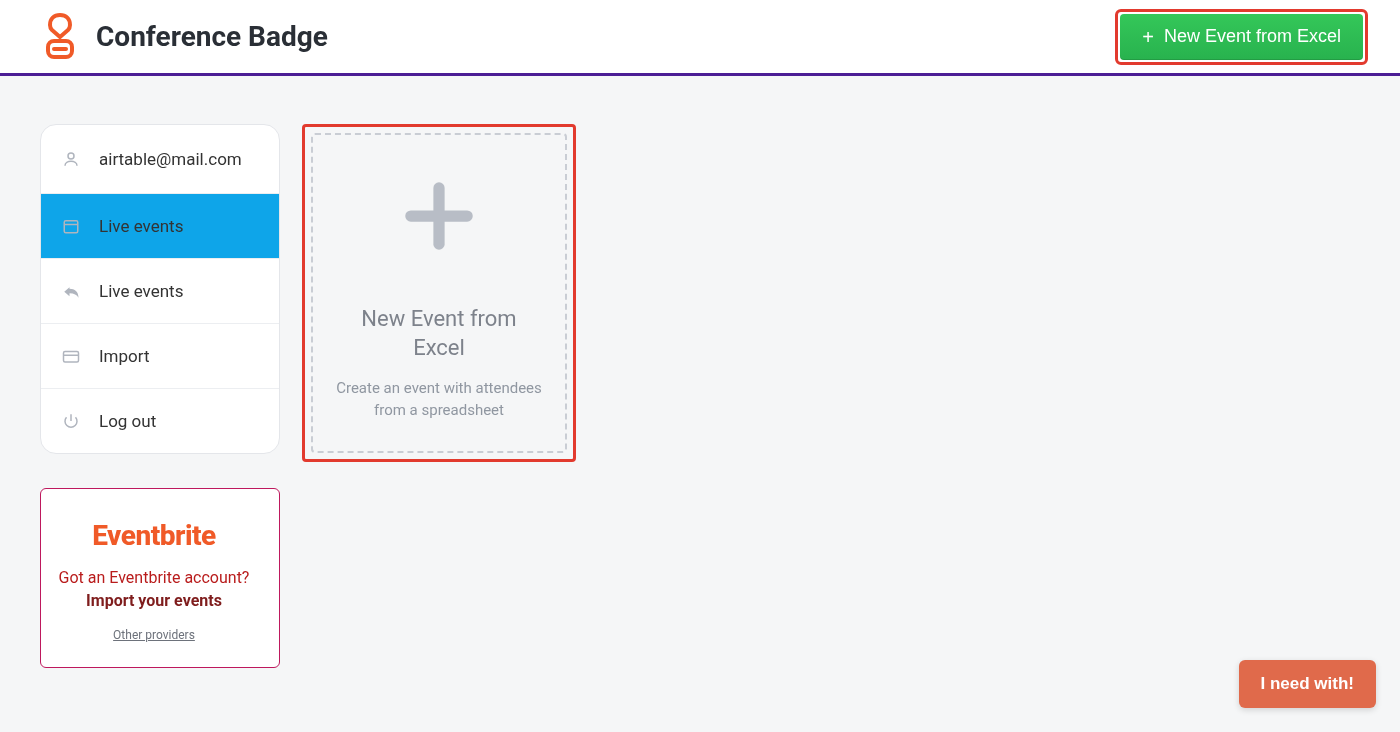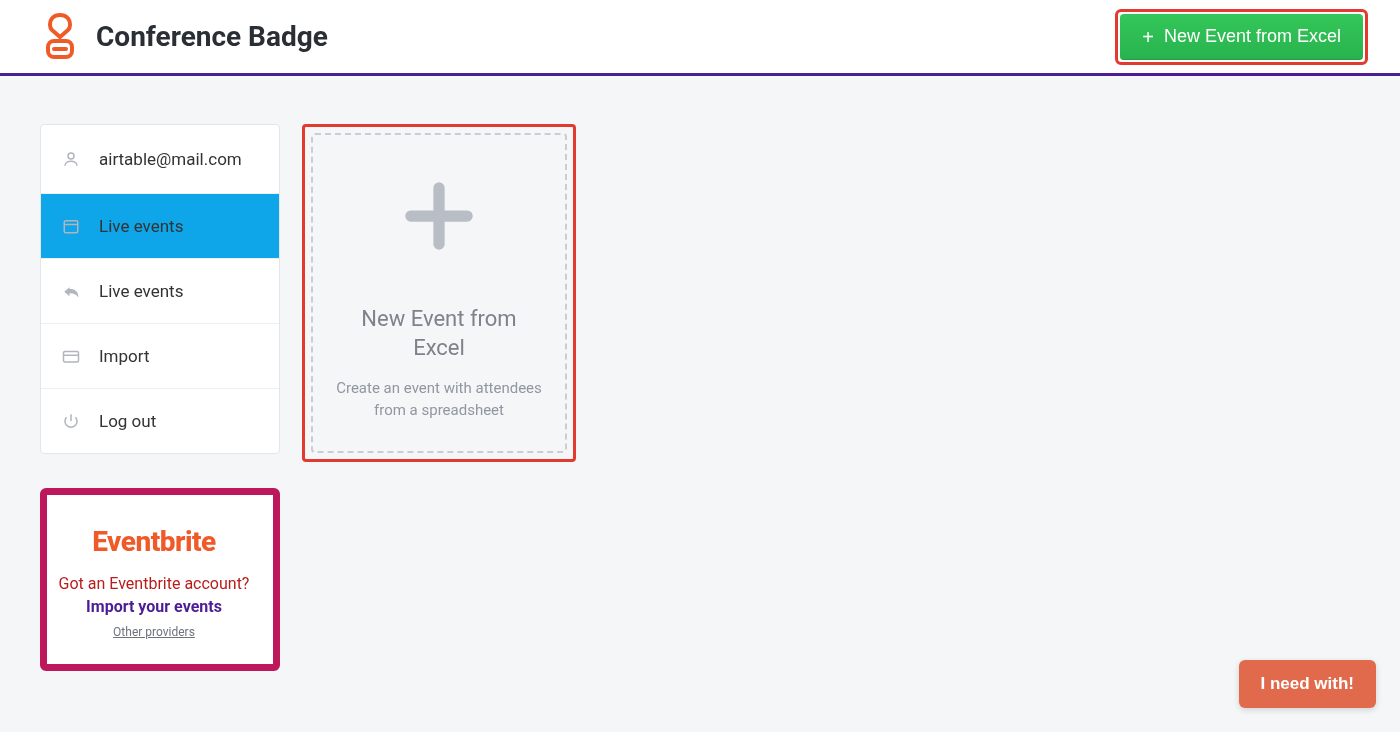--- a/index.html
+++ b/index.html
@@ -77,21 +77,21 @@
   .sidebar {
     width: 240px;
     flex: none;
     display: flex;
     flex-direction: column;
     gap: 34px;
   }
   .nav-card {
     background: #fff;
     border: 1px solid #e4e6ea;
-    border-radius: 4px;
+    border-radius: 16px;
     overflow: hidden;
   }
   .nav-item {
     display: flex;
     align-items: center;
     gap: 18px;
     padding: 22px 20px;
     font-size: 17px;
     color: #333;
     border-top: 1px solid #eceef1;
@@ -106,34 +106,34 @@
     height: 20px;
     display: flex;
     align-items: center;
     justify-content: center;
     color: #b0b5be;
   }
   .nav-label { color: #333; }
 
   .promo-card {
     background: #fff;
-    border: 7px solid #be185d;
+    border: 1px solid #be185d;
     border-radius: 6px;
     padding: 30px 16px 24px 4px;
     text-align: center;
   }
   .promo-brand {
     color: #f05a28;
     font-weight: 800;
     font-size: 28px;
     letter-spacing: -0.5px;
     margin-bottom: 16px;
   }
   .promo-line1 { font-size: 16px; color: #b91c1c; margin-bottom: 4px; }
-  .promo-line2 { font-size: 16px; font-weight: 700; color: #4c1d95; margin-bottom: 5px; }
+  .promo-line2 { font-size: 16px; font-weight: 700; color: #7f1d1d; margin-bottom: 14px; }
   .promo-link { font-size: 12px; color: #6d727b; text-decoration: underline; cursor: pointer; }
 
   
   .main {
     flex: 1;
   }
   .create-card-wrap {
     border: 3px solid #e23a2e;
     border-radius: 4px;
     padding: 6px;

